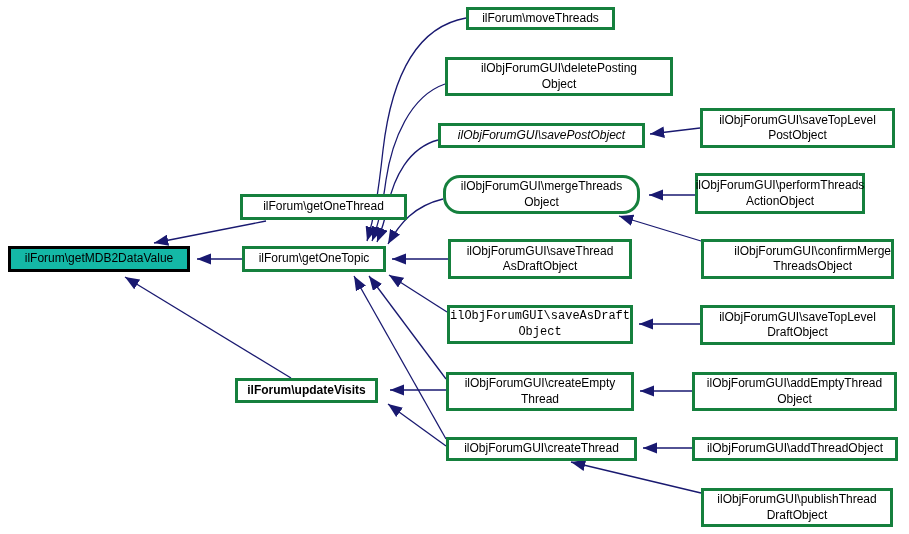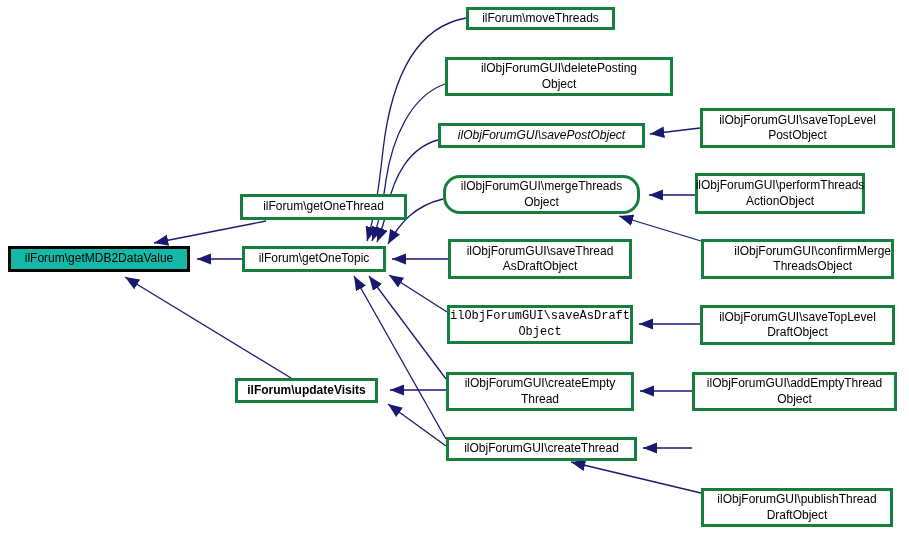--- a/index.html
+++ b/index.html
@@ -100,16 +100,17 @@
 ThreadsObject</span></div>
   <div class="node" style="left:447px; top:305px; width:186px; height:39px;font-family:Liberation Mono, monospace;"><span>ilObjForumGUI\saveAsDraft
 Object</span></div>
   <div class="node" style="left:700px; top:305px; width:195px; height:40px;"><span>ilObjForumGUI\saveTopLevel
 DraftObject</span></div>
   <div class="node" style="left:446px; top:372px; width:188px; height:39px;"><span>ilObjForumGUI\createEmpty
 Thread</span></div>
   <div class="node" style="left:692px; top:372px; width:205px; height:39px;"><span>ilObjForumGUI\addEmptyThread
 Object</span></div>
   <div class="node" style="left:446px; top:437px; width:191px; height:24px;"><span>ilObjForumGUI\createThread</span></div>
+  <div class="node" style="left:692px; top:437px; width:206px; height:24px;"><span>ilObjForumGUI\addThreadObject</span></div>
   <div class="node" style="left:701px; top:488px; width:192px; height:39px;"><span>ilObjForumGUI\publishThread
 DraftObject</span></div>
 
 </div>
 
 </body></html>

